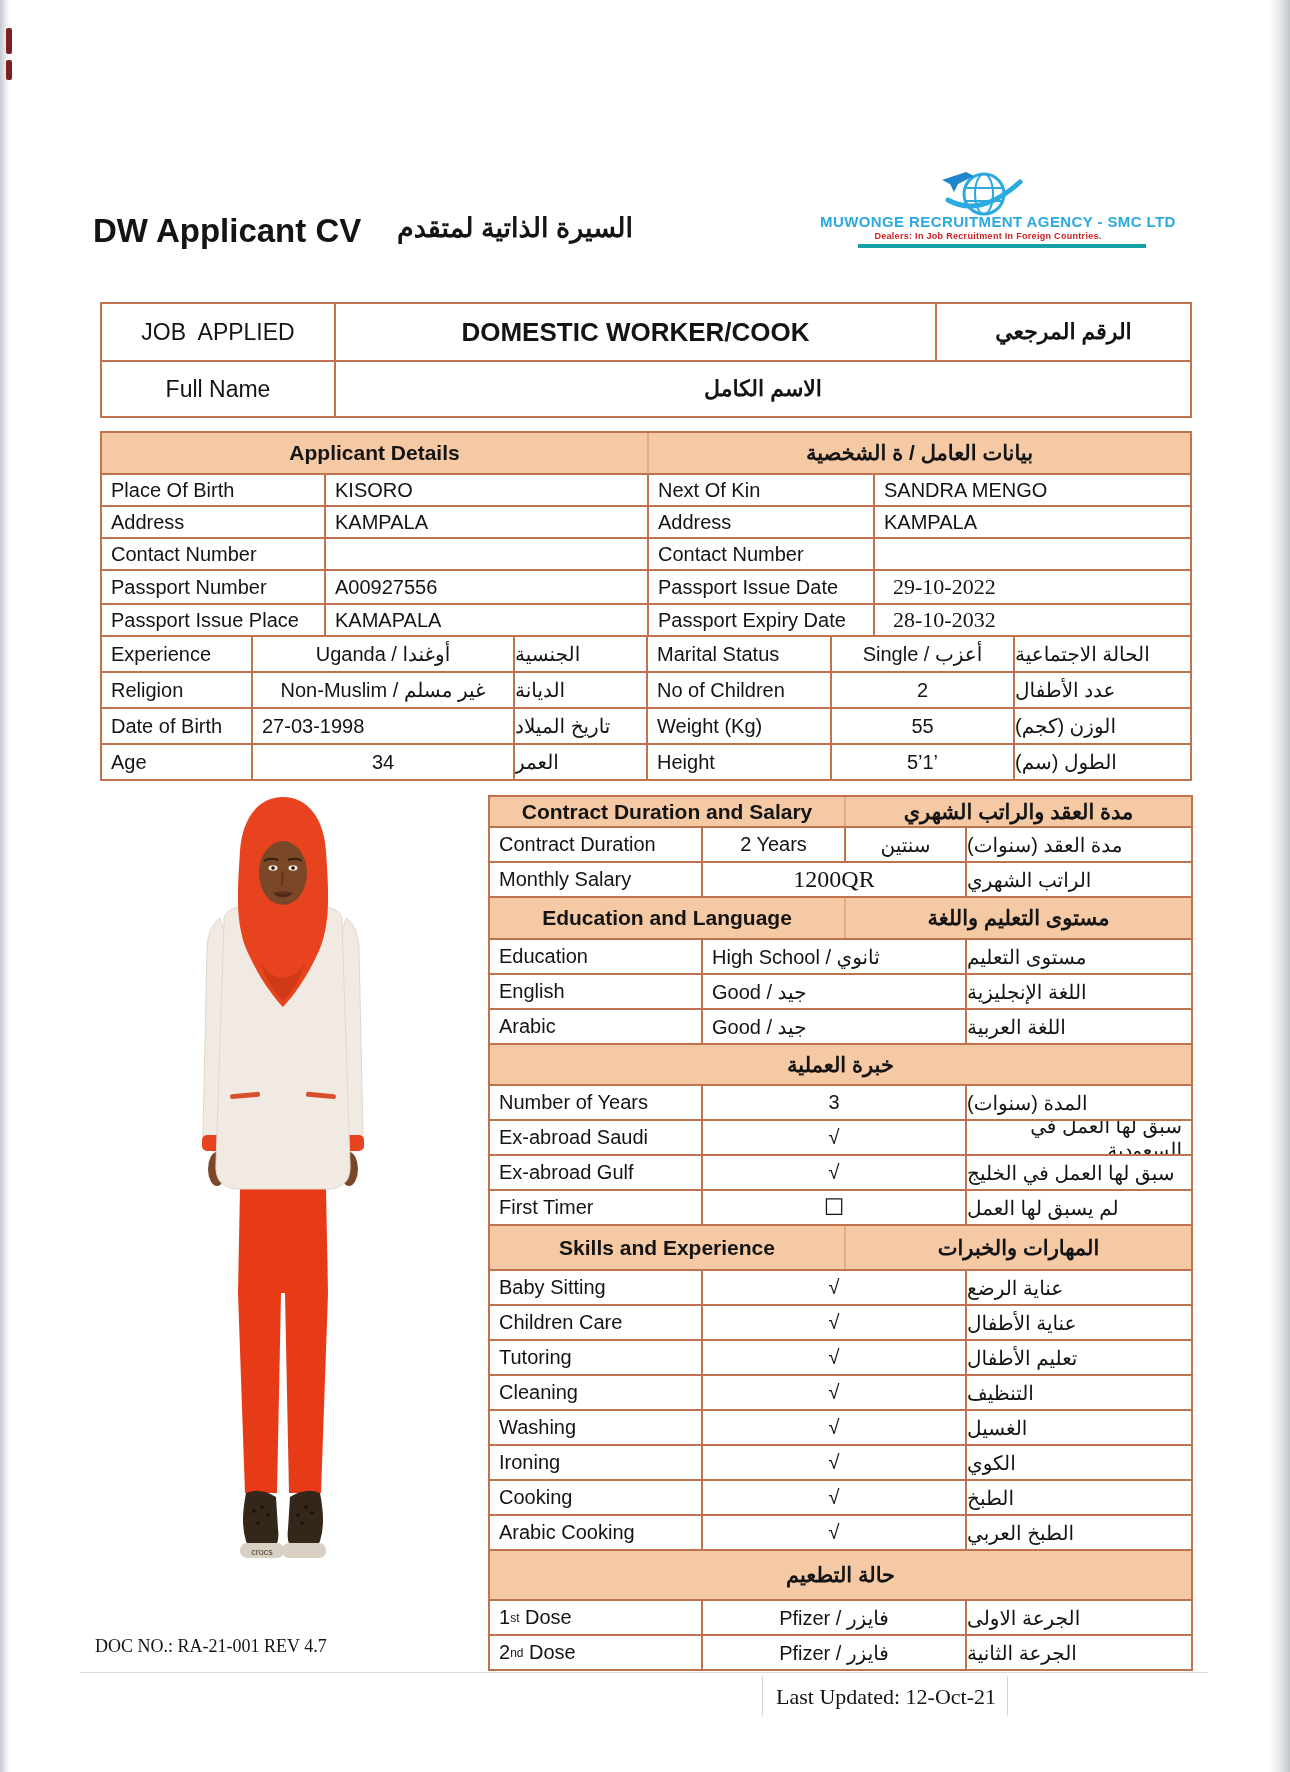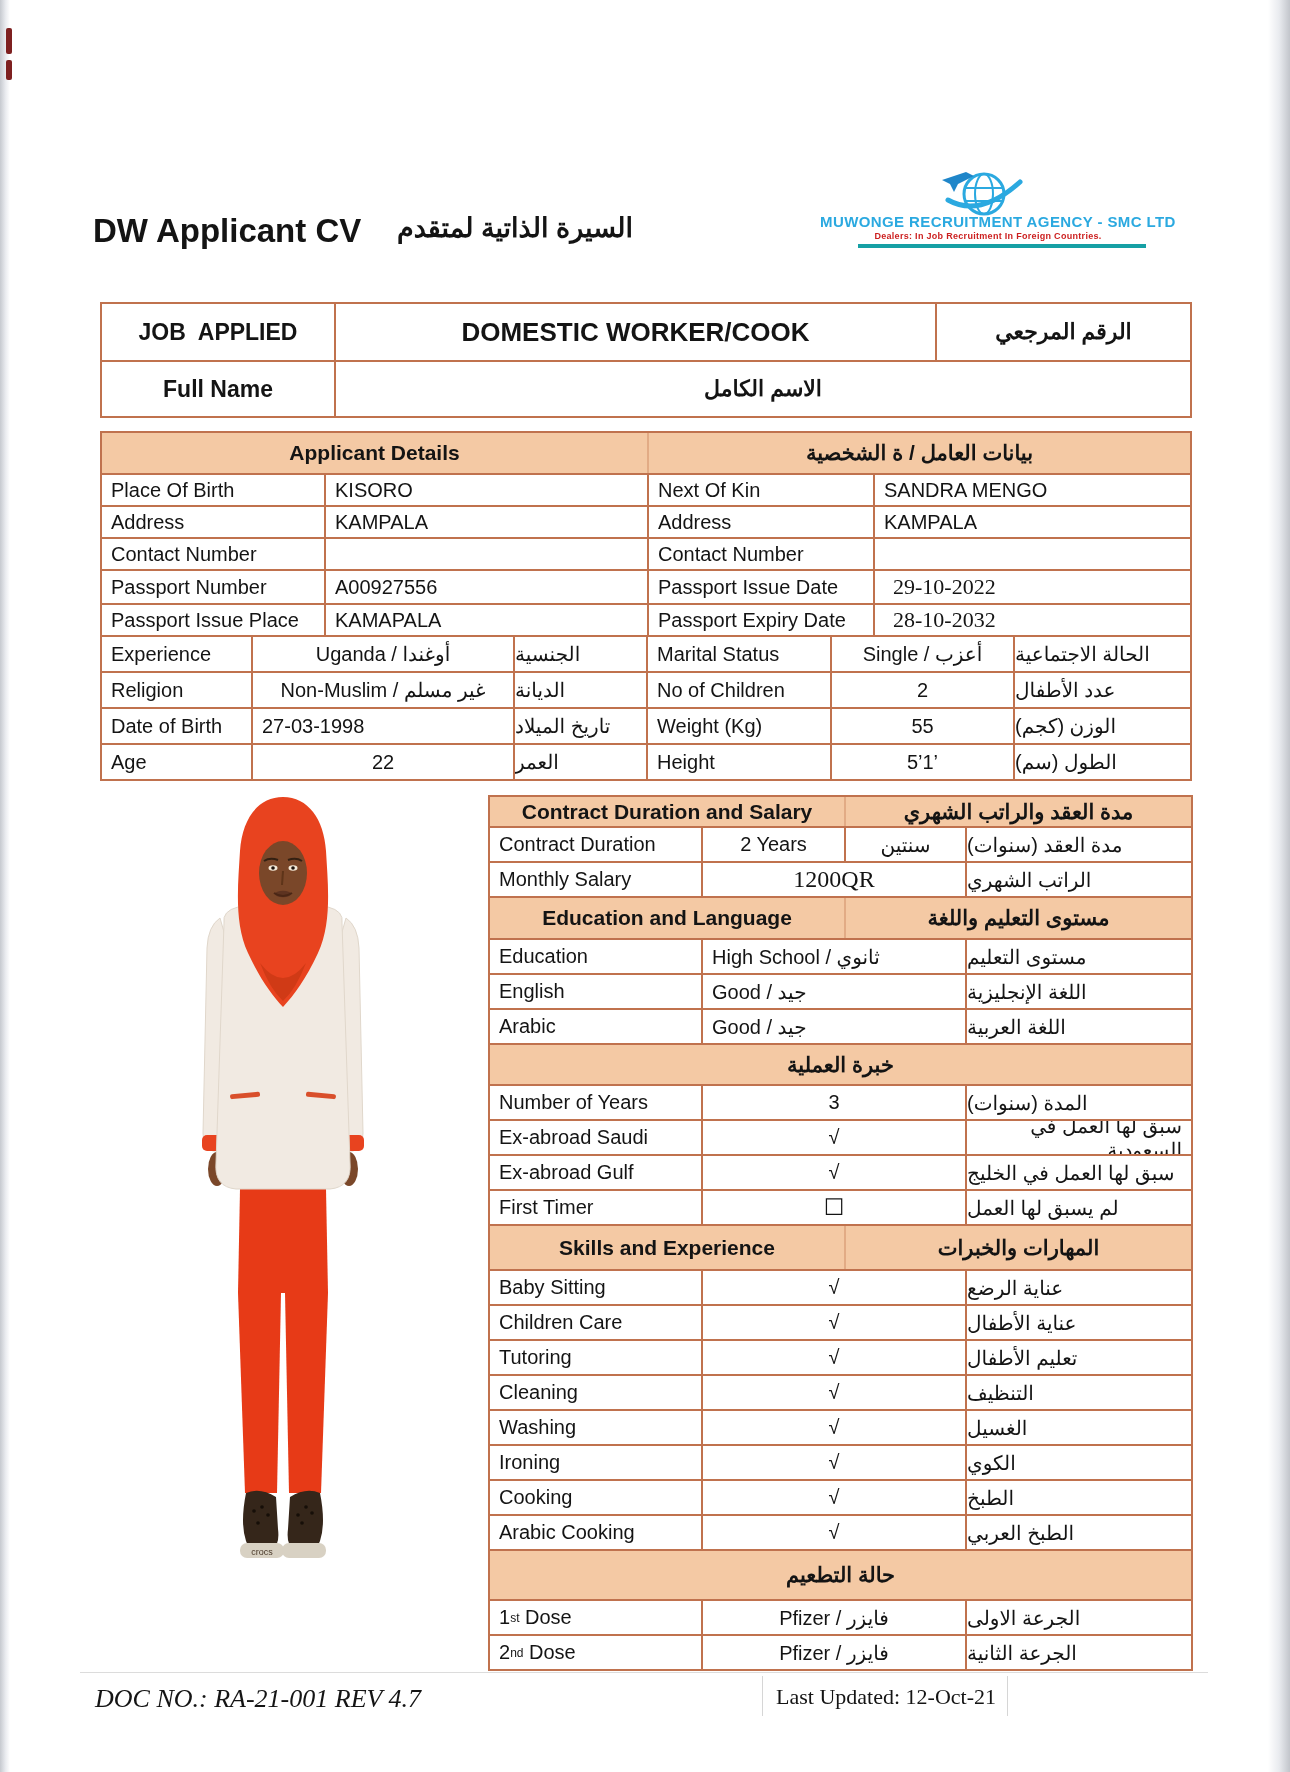--- a/index.html
+++ b/index.html
@@ -44,39 +44,39 @@
         overflow:hidden;}
   .cell:last-child{border-right:none;flex:1 1 auto;}
   .cell.faint-r{border-right-color:rgba(192,114,78,.35);text-align:right;}
   .hdr{background:var(--peach);font-weight:bold;font-size:21px;}
   .ctr{justify-content:center;text-align:center;}
   .lft{justify-content:flex-start;padding-left:9px;}
   .rgt{justify-content:flex-end;padding-right:9px;}
   .ar{direction:rtl;}
   .pre{white-space:pre;}
   .fs20{font-size:20px;}
-  .t1-label{font-size:23px;font-weight:bold;}
+  .t1-label{font-size:23px;font-weight:normal;}
   .t1-value{font-size:26px;font-weight:bold;text-align:center;}
   .t1-ar{font-size:22px;font-weight:bold;}
   .date-val{font-family:"Liberation Serif",serif;font-size:22px;padding-left:18px;}
   .salary-val{font-family:"Liberation Serif",serif;font-size:24px;}
   .check{font-size:20px;}
   .boxglyph{font-size:23px;line-height:1;}
   sup{font-size:12px;vertical-align:super;line-height:0;}
 
   
   .t1{left:100px;top:302px;width:1088px;}
   .t2{left:100px;top:431px;width:1088px;}
   .t3{left:488px;top:795px;width:701px;}
 
   
   .footer-line{position:absolute;left:80px;top:1672px;width:1128px;height:1px;background:#dcdcdc;}
   .vtick{position:absolute;top:1676px;width:1px;height:40px;background:#d6d6d6;}
   .vtick1{left:762px;} .vtick2{left:1007px;}
-  .footer-left{position:absolute;left:95px;top:1684px;font-family:"Liberation Serif",serif;font-size:26px;font-style:italic;}
+  .footer-left{position:absolute;left:95px;top:1636px;font-family:"Liberation Serif",serif;font-size:18px;}
   .footer-right{position:absolute;left:768px;top:1684px;width:236px;text-align:center;
     font-family:"Liberation Serif",serif;font-size:22px;}
 
   .photo{position:absolute;left:200px;top:793px;width:166px;height:772px;}
 </style>
 </head>
 <body>
 
 <div class="page">
 
@@ -168,21 +168,21 @@
     <div class="row fs20" style="height:34px">
       <div class="cell lft" style="flex:0 0 151px">Date of Birth</div>
       <div class="cell lft" style="flex:0 0 262px">27-03-1998</div>
       <div class="cell rgt ar" style="flex:0 0 133px">تاريخ الميلاد</div>
       <div class="cell lft" style="flex:0 0 184px">Weight (Kg)</div>
       <div class="cell ctr" style="flex:0 0 183px">55</div>
       <div class="cell rgt ar">الوزن (كجم)</div>
     </div>
     <div class="row fs20" style="height:34px">
       <div class="cell lft" style="flex:0 0 151px">Age</div>
-      <div class="cell ctr" style="flex:0 0 262px">22</div>
+      <div class="cell ctr" style="flex:0 0 262px">34</div>
       <div class="cell rgt ar" style="flex:0 0 133px">العمر</div>
       <div class="cell lft" style="flex:0 0 184px">Height</div>
       <div class="cell ctr" style="flex:0 0 183px">5’1’</div>
       <div class="cell rgt ar">الطول (سم)</div>
     </div>
   </div>
 
   <svg class="photo" viewBox="0 0 166 772">
 
     <path d="M40,396 L126,396 L128,500 L38,500 Z" fill="#e73a17"></path>

